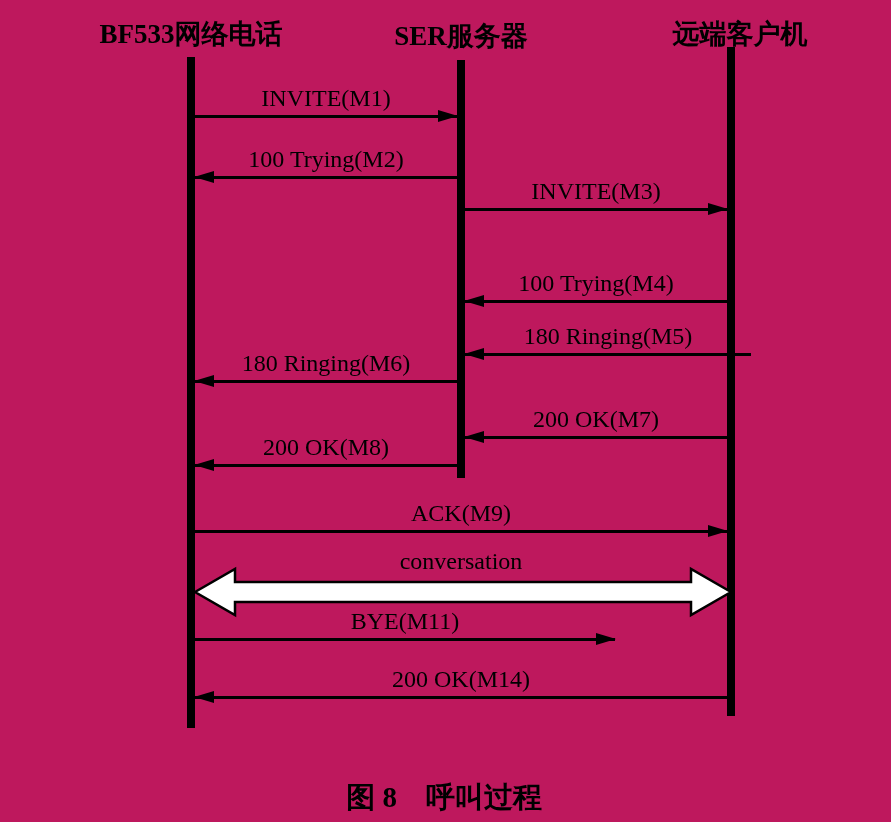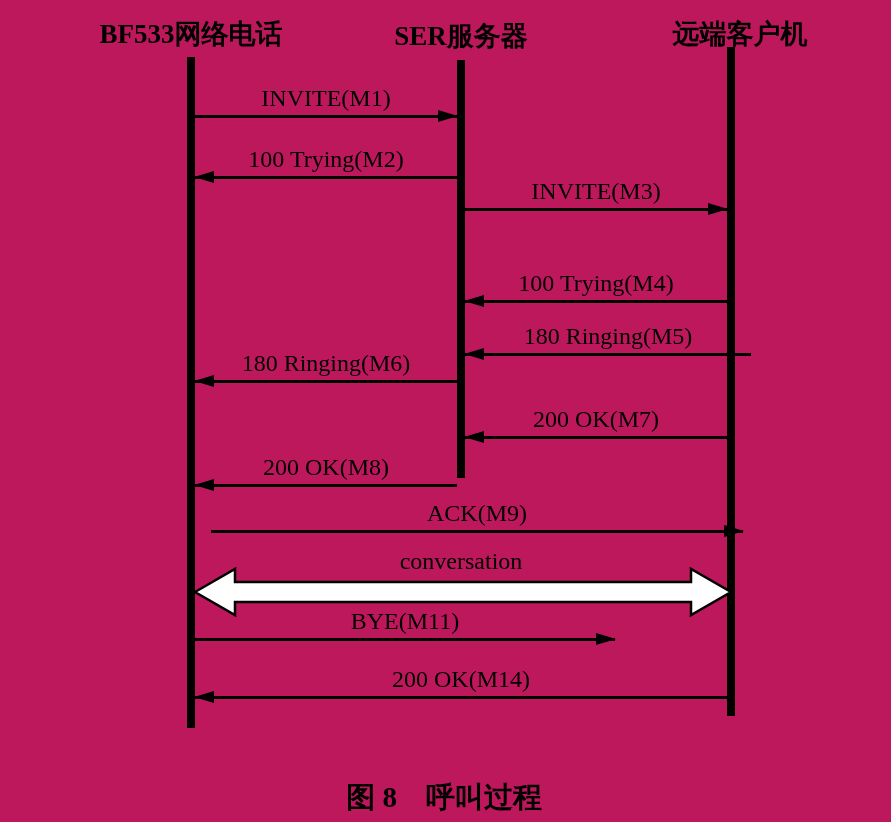--- a/index.html
+++ b/index.html
@@ -131,28 +131,28 @@
       </div>
   </div>
 
   <div class="msg" style="left:465px; top:405px; width:262px;">
     <div class="msg-label">200 OK(M7)</div>
     <div class="arrow dir-left">
         <span class="head"></span>
       </div>
   </div>
 
-  <div class="msg" style="left:195px; top:433px; width:262px;margin-top:20px;">
+  <div class="msg" style="left:195px; top:433px; width:262px;">
     <div class="msg-label">200 OK(M8)</div>
     <div class="arrow dir-left">
         <span class="head"></span>
       </div>
   </div>
 
-  <div class="msg" style="left:195px; top:499px; width:532px;margin-left:16px;">
+  <div class="msg" style="left:195px; top:499px; width:532px;">
     <div class="msg-label">ACK(M9)</div>
     <div class="arrow dir-right">
         <span class="head"></span>
       </div>
   </div>
 
   <div class="msg" style="left:195px; top:547px; width:532px;">
     <div class="msg-label">conversation</div>
   </div>
   <svg class="conv-arrow" width="540" height="52" viewBox="0 0 540 52">

